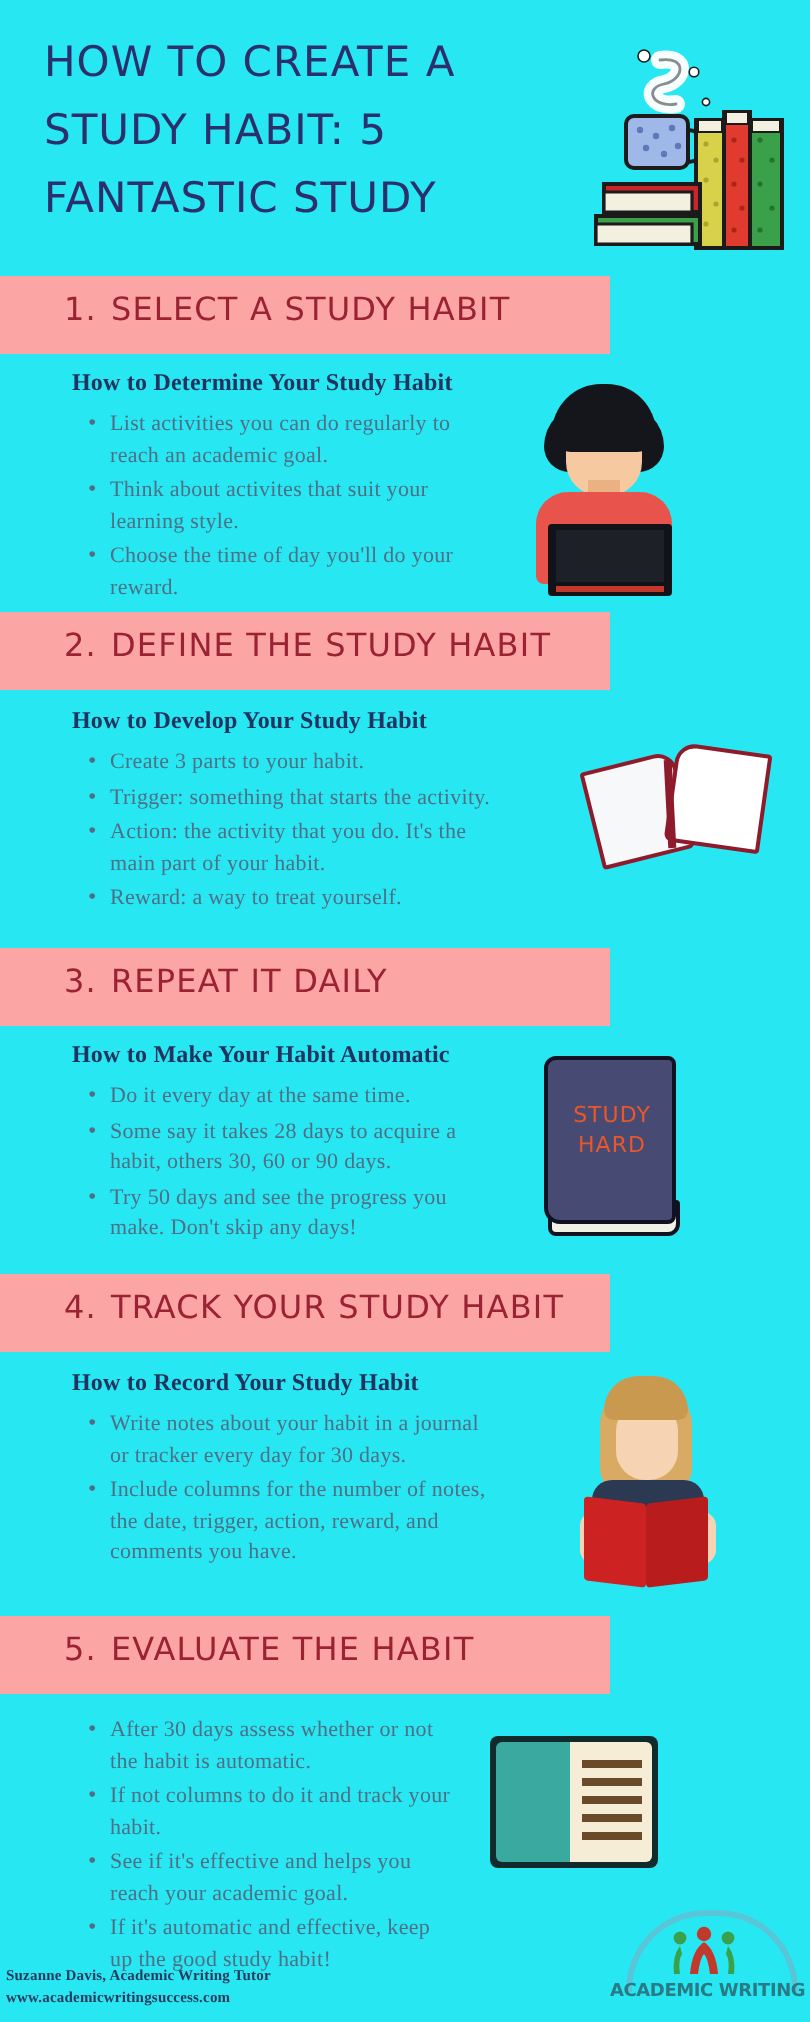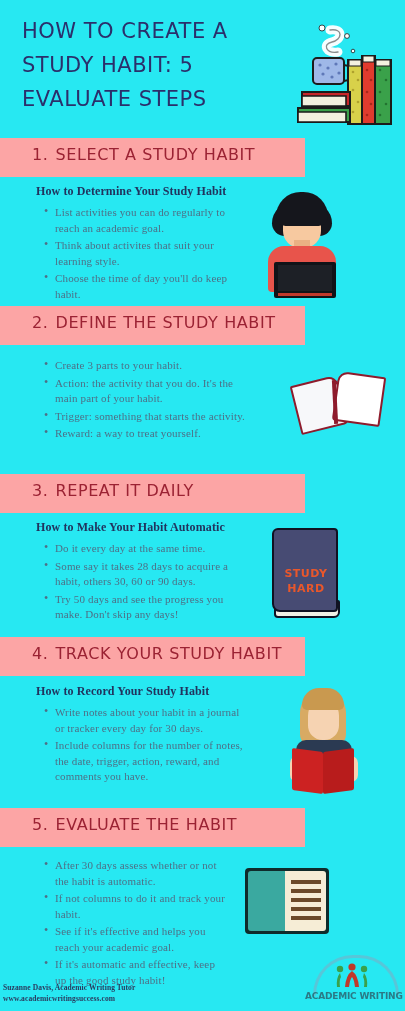--- a/index.html
+++ b/index.html
@@ -80,22 +80,22 @@
         border:2px solid #8e1b2c;border-radius:2px 10px 4px 2px;transform:rotate(-14deg);}
   .ob-r{position:absolute;left:40px;top:2px;width:44px;height:46px;background:#ffffff;
         border:2px solid #8e1b2c;border-radius:10px 2px 2px 4px;transform:rotate(8deg);}
   .ob-spine{position:absolute;left:38px;top:8px;width:4px;height:44px;background:#8e1b2c;transform:rotate(-3deg);}
 
   
   .sh-cover{position:absolute;left:4px;top:0;width:62px;height:80px;background:#474b73;
             border:2px solid #101222;border-radius:6px 4px 4px 8px;}
   .sh-pages{position:absolute;left:6px;top:72px;width:62px;height:14px;background:#f2f1e6;
             border:2px solid #101222;border-radius:2px 2px 6px 4px;}
-  .sh-txt{position:absolute;left:12px;top:38px;width:52px;text-align:center;
-          font-family:"DejaVu Sans", sans-serif;font-weight:bold;font-size:11px;
+  .sh-txt{position:absolute;left:12px;top:22px;width:52px;text-align:center;
+          font-family:"DejaVu Sans", sans-serif;font-weight:normal;font-size:11px;
           line-height:15px;color:#e9572b;letter-spacing:.5px;}
 
   
   .g-hair{position:absolute;left:12px;top:2px;width:46px;height:58px;background:#d8aa63;border-radius:23px 23px 14px 14px;}
   .g-face{position:absolute;left:20px;top:12px;width:31px;height:40px;background:#f6d3b2;border-radius:16px 16px 15px 15px;}
   .g-hairtop{position:absolute;left:14px;top:0;width:42px;height:22px;background:#c9994f;border-radius:21px 21px 6px 6px;}
   .g-body{position:absolute;left:8px;top:52px;width:56px;height:44px;background:#2b3a52;border-radius:10px 10px 2px 2px;}
   .g-arm-l{position:absolute;left:2px;top:68px;width:14px;height:26px;background:#f6d3b2;border-radius:7px;}
   .g-arm-r{position:absolute;left:56px;top:68px;width:14px;height:26px;background:#f6d3b2;border-radius:7px;}
   .g-book-l{position:absolute;left:4px;top:62px;width:31px;height:42px;background:#cc2222;transform:skewY(7deg);border-radius:2px;}
@@ -127,21 +127,21 @@
   }
 </style>
 </head>
 <body>
 
 <div class="page">
 
   <div class="title-block">
     <div class="title-line">HOW TO CREATE A</div>
     <div class="title-line">STUDY HABIT: 5</div>
-    <div class="title-line">EVALUATE STEPS</div>
+    <div class="title-line">FANTASTIC STUDY</div>
   </div>
 
   <div class="books-top">
     <svg width="105" height="108" viewBox="0 0 105 108" xmlns="http://www.w3.org/2000/svg">
 
       <path d="M38 8 C52 6 50 18 40 20 C30 22 34 32 46 30" stroke="#ffffff" stroke-width="9" fill="none" stroke-linecap="round" stroke-linejoin="round" opacity="0.96"></path>
       <path d="M38 8 C52 6 50 18 40 20 C30 22 34 32 46 30" stroke="#1b1b1b" stroke-width="1.4" fill="none" stroke-linecap="round" stroke-linejoin="round" opacity="0.5"></path>
       <circle cx="30" cy="6" r="3" fill="#ffffff" stroke="#1b1b1b" stroke-width=".8"></circle>
       <circle cx="55" cy="14" r="2.4" fill="#ffffff" stroke="#1b1b1b" stroke-width=".8"></circle>
       <circle cx="61" cy="29" r="1.8" fill="#ffffff" stroke="#1b1b1b" stroke-width=".8"></circle>
@@ -195,44 +195,45 @@
   <div class="band" style="top:138px;">
     <div class="band-text">
       <span class="band-num">1.</span><span>SELECT A STUDY HABIT</span>
     </div>
   </div>
   <div class="body-block" style="top:184px;">
     <p class="sub-head">How to Determine Your Study Habit</p>
     <ul class="bullets">
       <li>List activities you can do regularly to reach an academic goal.</li>
       <li>Think about activites that suit your learning style.</li>
-      <li>Choose the time of day you'll do keep habit.</li>
+      <li>Choose the time of day you'll do your reward.</li>
     </ul>
   </div>
   <div class="illu" style="left:262px;top:192px;width:80px;height:108px;">
     <div class="p-hair2"></div>
     <div class="p-face"></div>
     <div class="p-hair"></div>
     <div class="p-neck"></div>
     <div class="p-body"></div>
     <div class="p-lap"></div>
     <div class="p-lapscr"></div>
     <div class="p-lapline"></div>
   </div>
 
   <div class="band" style="top:306px;">
     <div class="band-text">
       <span class="band-num">2.</span><span>DEFINE THE STUDY HABIT</span>
     </div>
   </div>
   <div class="body-block" style="top:353px;">
+    <p class="sub-head">How to Develop Your Study Habit</p>
     <ul class="bullets tight">
       <li>Create 3 parts to your habit.</li>
+      <li>Trigger: something that starts the activity.</li>
       <li>Action: the activity that you do. It's the main part of your habit.</li>
-      <li>Trigger: something that starts the activity.</li>
       <li>Reward: a way to treat yourself.</li>
     </ul>
   </div>
   <div class="illu" style="left:295px;top:372px;width:90px;height:60px;">
     <div class="ob-l"></div>
     <div class="ob-r"></div>
     <div class="ob-spine"></div>
   </div>
 
   <div class="band" style="top:474px;">

